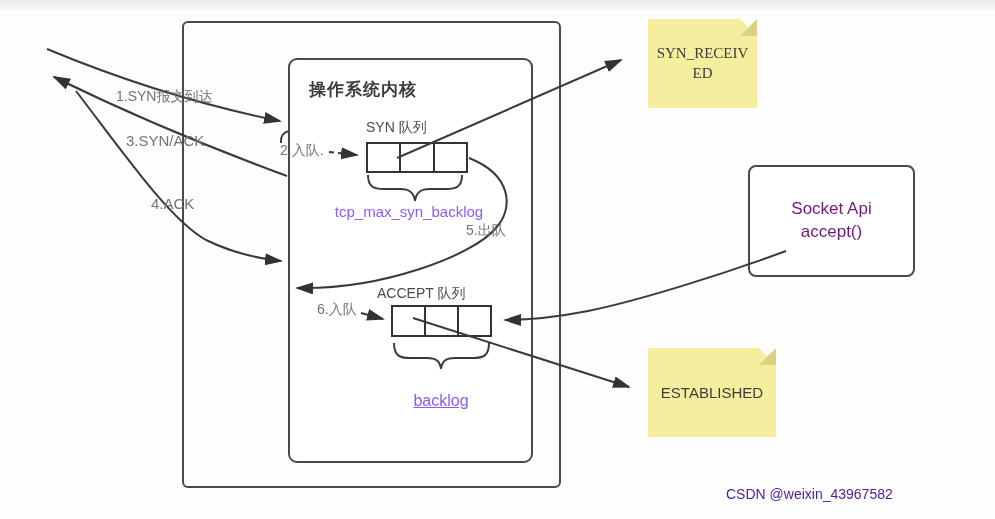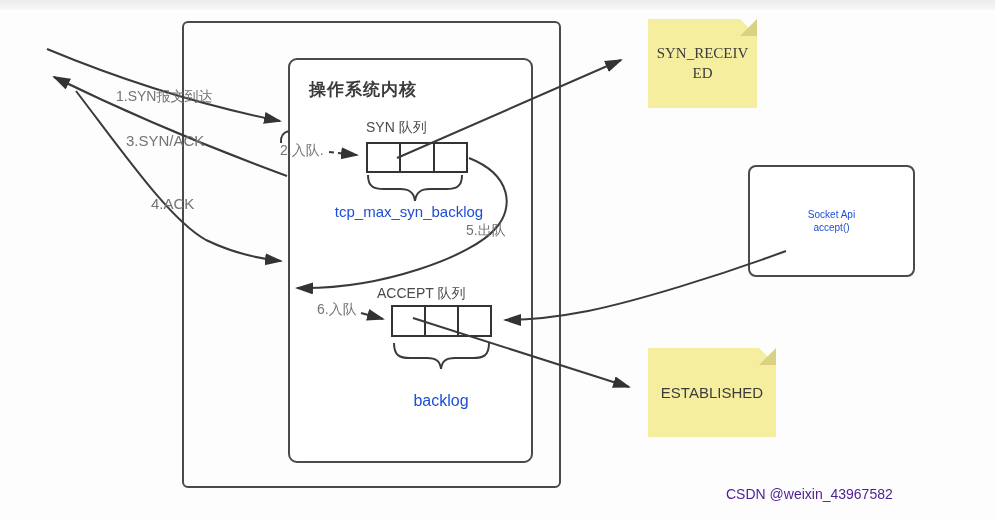--- a/index.html
+++ b/index.html
@@ -17,35 +17,35 @@
     border:2px solid #4a4a4a;border-radius:9px;box-sizing:border-box;background:#fff;}
   .kernel-title{position:absolute;left:309px;top:78px;font-size:17px;font-weight:bold;color:#3b3b3b;letter-spacing:1px;}
   .queue-label{position:absolute;font-size:14px;color:#4a4a4a;}
   .syn-queue-label{left:366px;top:119px;}
   .accept-queue-label{left:377px;top:285px;}
   .queue-box{position:absolute;display:flex;border:2px solid #333;background:#fff;box-sizing:border-box;}
   .syn-queue{left:366px;top:142px;width:102px;height:31px;}
   .accept-queue{left:391px;top:305px;width:101px;height:32px;}
   .queue-cell{flex:1;border-right:2px solid #333;}
   .queue-cell:last-child{border-right:none;}
-  .cap-label{position:absolute;font-size:15px;color:#1d4ed8;text-align:center;}
+  .cap-label{position:absolute;font-size:15px;color:#8b5cf6;text-align:center;}
   .tcp-cap{left:333px;top:203px;width:152px;}
-  .backlog-cap{left:391px;top:392px;width:100px;font-size:16px;}
+  .backlog-cap{left:391px;top:392px;width:100px;font-size:16px;text-decoration:underline;}
   .step-label{position:absolute;font-size:14px;color:#737373;white-space:nowrap;z-index:5;}
   .s1{left:116px;top:88px;}
   .s2{left:280px;top:142px;}
   .s3{left:126px;top:132px;font-size:15px;}
   .s4{left:151px;top:195px;font-size:15px;}
   .s5{left:466px;top:222px;}
   .s6{left:317px;top:301px;}
   .s7{left:571px;top:287px;font-size:15px;}
   .socket-box{position:absolute;left:748px;top:165px;width:167px;height:112px;
     border:2px solid #4a4a4a;border-radius:8px;box-sizing:border-box;background:#fff;
     display:flex;flex-direction:column;align-items:center;justify-content:center;
-    font-size:10px;color:#1d4ed8;line-height:1.35;}
+    font-size:17px;color:#701a75;line-height:1.35;}
   .sticky-note{position:absolute;}
   .note-syn{left:648px;top:19px;width:109px;height:89px;font-family:Liberation Serif, serif;}
   .note-est{left:648px;top:348px;width:128px;height:89px;}
   .note-body{position:absolute;inset:0;background:#f4ee9e;
     clip-path:polygon(0 0,calc(100% - 17px) 0,100% 17px,100% 100%,0 100%);}
   .note-fold{position:absolute;top:0;right:0;width:0;height:0;border-style:solid;
     border-width:0 0 17px 17px;border-color:transparent transparent #d9d282 transparent;}
   .note-text{position:absolute;inset:0;display:flex;align-items:center;justify-content:center;
     font-size:15px;color:#3c3c3c;text-align:center;white-space:pre-line;line-height:1.3;}
   .svg-layer{position:absolute;left:0;top:0;width:995px;height:519px;z-index:4;pointer-events:none;}

